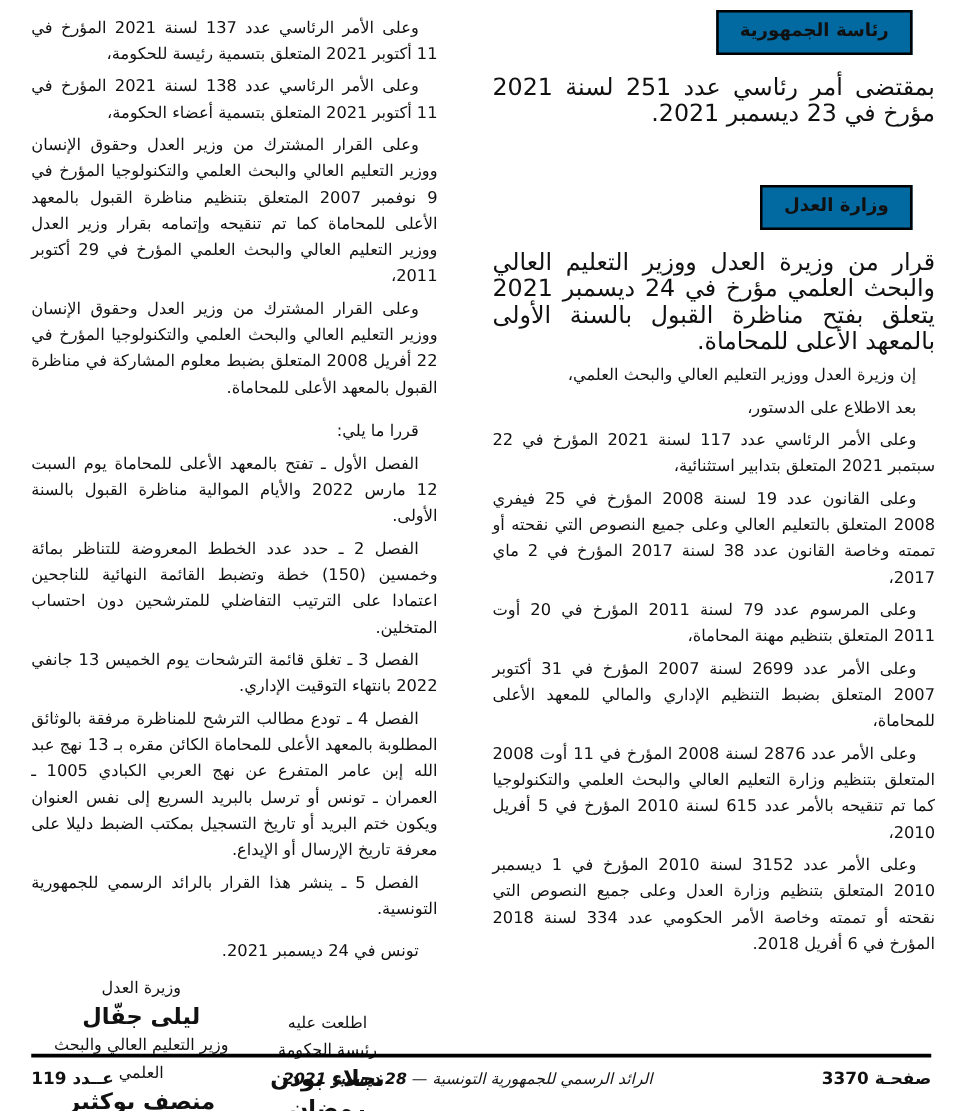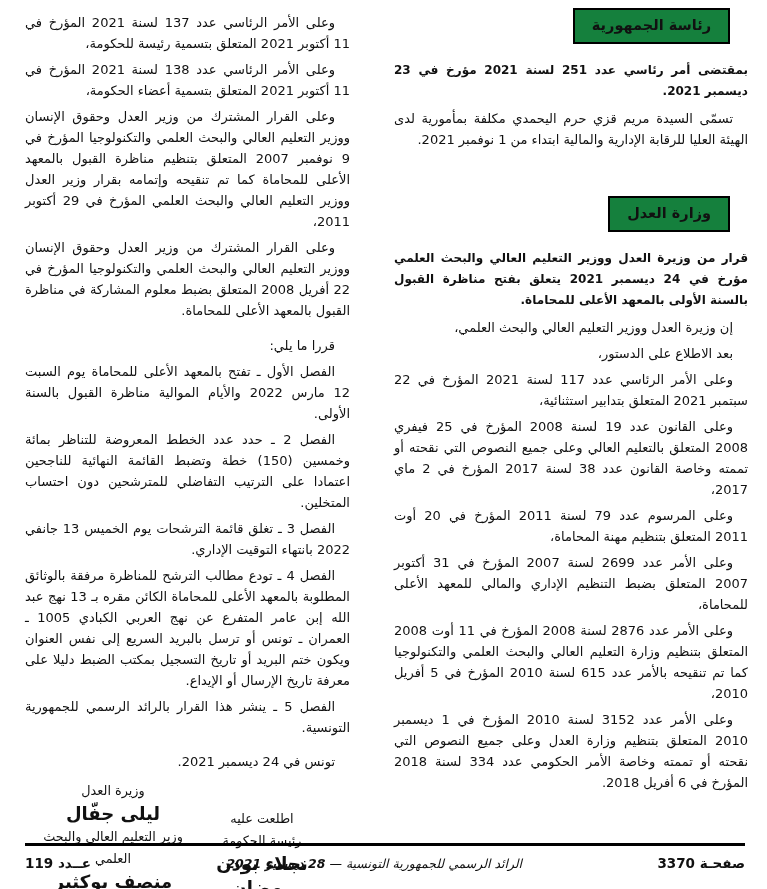--- a/index.html
+++ b/index.html
@@ -24,32 +24,32 @@
 
   .ministry-box {
     width:max-content;
     border:2px solid #000;
     padding:4px 17px 6px 17px;
     font-weight:700;
     font-size:14.5px;
     line-height:22px;
     margin:0 18px 16px 0;
     text-align:center;
-    background:#15803d;
+    background:#0369a1;
   }
   .box-gap { margin-top:46px; }
 
   p.para {
     text-align:justify;
     text-indent:15px;
     margin-bottom:5px;
   }
   p.bold-para {
-    font-weight:700;
-    font-size:12px;
+    font-weight:400;
+    font-size:19px;
     text-align:justify;
     text-indent:0;
     margin-bottom:6px;
   }
   .section-space { margin-top:14px; }
 
   .place-date { text-indent:14px; margin-top:13px; }
 
   .signatures { position:relative; height:122px; margin-top:8px; font-size:12.8px; }
   .sig-left  { position:absolute; left:2px;   top:0;    width:172px; text-align:center; }
@@ -78,21 +78,20 @@
 <body>
 
 <div class="page">
   <div class="columns">
 
     <div class="col col-primary">
       <div class="ministry-box">
         <span>رئاسة الجمهورية</span>
       </div>
       <p class="bold-para">بمقتضى أمر رئاسي عدد 251 لسنة 2021 مؤرخ في 23 ديسمبر 2021.</p>
-      <p class="para">تسمّى السيدة مريم قزي حرم اليحمدي مكلفة بمأمورية لدى الهيئة العليا للرقابة الإدارية والمالية ابتداء من 1 نوفمبر 2021.</p>
 
       <div class="ministry-box box-gap">
         <span>وزارة العدل</span>
       </div>
       <p class="bold-para">قرار من وزيرة العدل ووزير التعليم العالي والبحث العلمي مؤرخ في 24 ديسمبر 2021 يتعلق بفتح مناظرة القبول بالسنة الأولى بالمعهد الأعلى للمحاماة.</p>
 
       <p class="para">إن وزيرة العدل ووزير التعليم العالي والبحث العلمي،</p>
       <p class="para">بعد الاطلاع على الدستور،</p>
       <p class="para">وعلى الأمر الرئاسي عدد 117 لسنة 2021 المؤرخ في 22 سبتمبر 2021 المتعلق بتدابير استثنائية،</p>
       <p class="para">وعلى القانون عدد 19 لسنة 2008 المؤرخ في 25 فيفري 2008 المتعلق بالتعليم العالي وعلى جميع النصوص التي نقحته أو تممته وخاصة القانون عدد 38 لسنة 2017 المؤرخ في 2 ماي 2017،</p>

